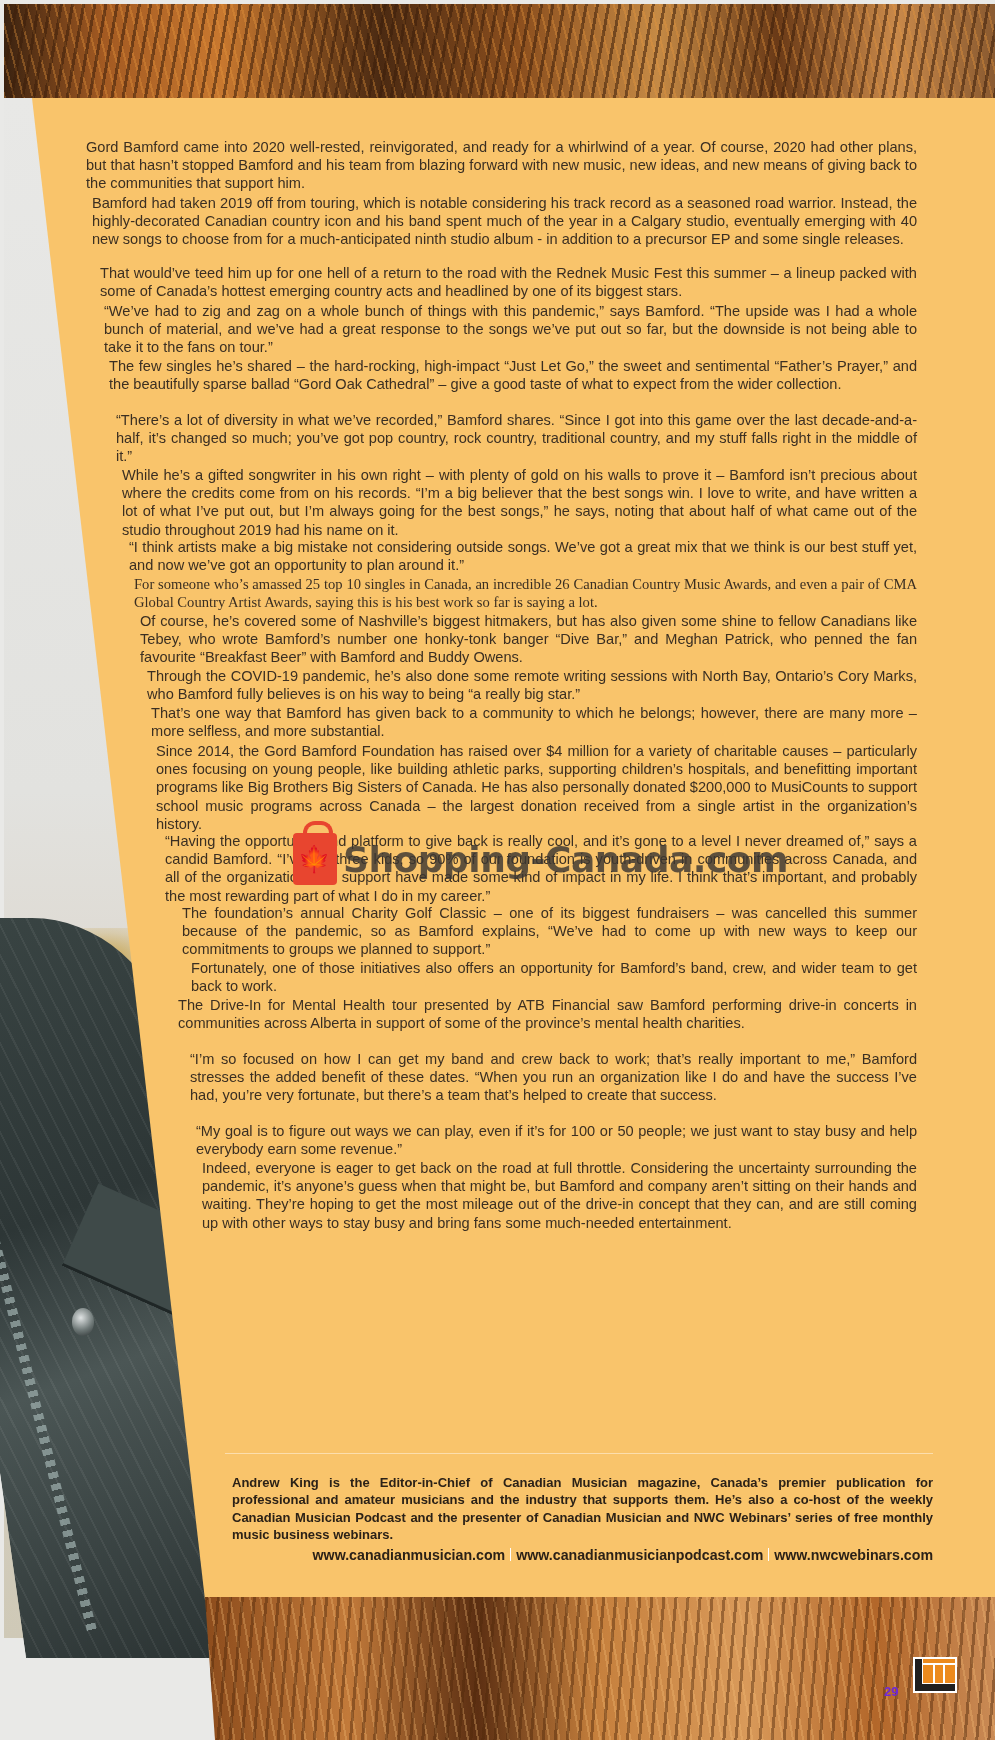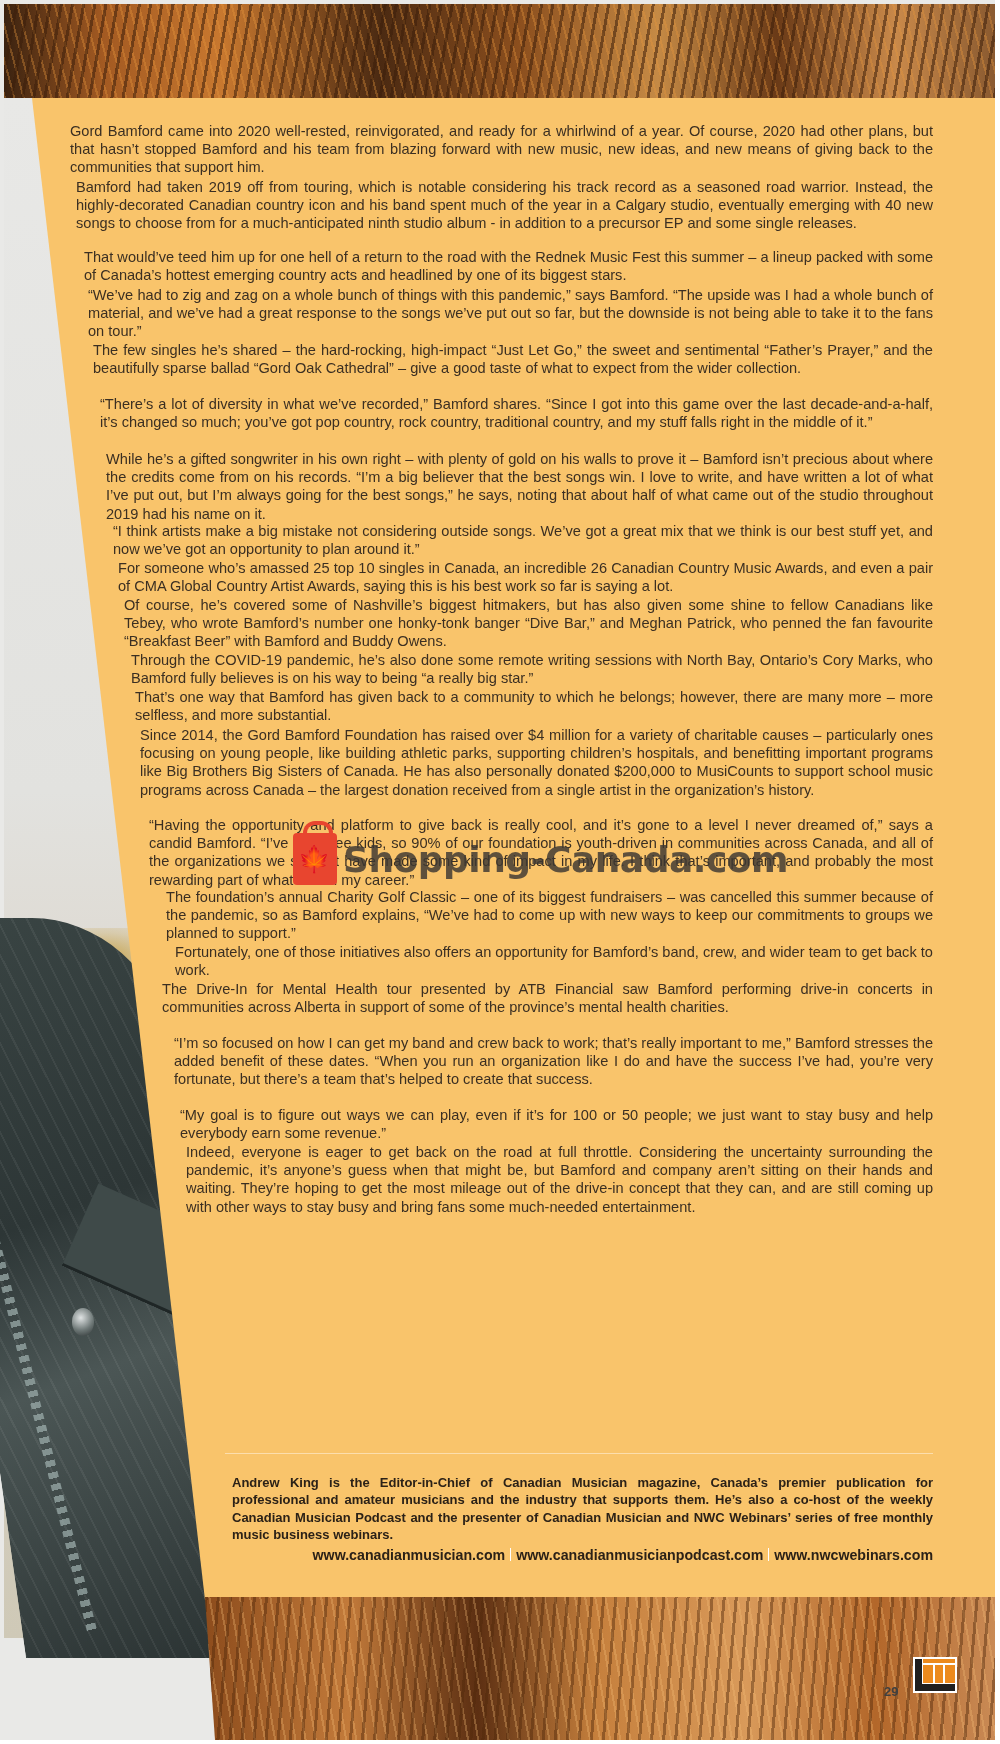--- a/index.html
+++ b/index.html
@@ -68,21 +68,21 @@
       linear-gradient(90deg, #8a4a1b 20%, #c27a3a 35%, #5c2f12 48%, #c6803d 60%, #d99a5a 75%, #b3672a 88%, #c98a55 100%);
   }
 
   
   .article {
     position: absolute; left: 0; top: 98px; width: 995px; height: 1502px;
   }
   .para {
     position: absolute; right: 62px;
     font-size: 14.6px; line-height: 18.2px; color: #3b2f22;
-    text-align: justify; margin: 0;
+    text-align: justify; margin: 16px;
   }
   .bio {
     position: absolute; left: 232px; right: 62px; top: 1376px;
     font-size: 13px; line-height: 17.4px; font-weight: bold; color: #2b2117;
     text-align: justify; margin: 0;
   }
   .bio-divider {
     position: absolute; left: 225px; right: 62px; top: 1355px; height: 1px;
     background: rgba(255,255,255,0.45);
   }
@@ -104,21 +104,21 @@
     content: ""; position: absolute; top: -12px; left: 10px; width: 22px; height: 16px;
     border: 4px solid #e8452f; border-bottom: none; border-radius: 12px 12px 0 0;
   }
   .watermark .wm-text {
     font-size: 36px; font-weight: bold; color: rgba(60,55,50,0.82); letter-spacing: -0.5px;
     font-family: "DejaVu Sans", sans-serif;
   }
 
   
   .page-num {
-    position: absolute; left: 884px; top: 1684px; font-size: 13px; font-weight: bold; color: #404040;
+    position: absolute; left: 884px; top: 1684px; font-size: 13px; font-weight: bold; color: #6d28d9;
   }
   .logo {
     position: absolute; left: 913px; top: 1657px; width: 40px; height: 32px;
     background: #fff; padding: 2px; box-sizing: content-box;
   }
   .logo .bar-left { position: absolute; left: 2px; top: 2px; width: 7px; height: 32px; background: #1f1f1f; }
   .logo .bar-bottom { position: absolute; left: 2px; top: 27px; width: 40px; height: 7px; background: #1f1f1f; }
   .logo .block { position: absolute; left: 10px; top: 2px; width: 32px; height: 24px; background: #ec8a1d; }
   .logo .block i { position: absolute; top: 4px; width: 1.5px; height: 20px; background: #fff; }
   .logo .block b { position: absolute; left: 0; top: 4px; width: 32px; height: 1.5px; background: #fff; }
@@ -144,21 +144,21 @@
 
   <div class="article">
     <p class="para" style="left: 70px; top: 24px;">Gord Bamford came into 2020 well-rested, reinvigorated, and ready for a whirlwind of a year. Of course, 2020 had other plans, but that hasn’t stopped Bamford and his team from blazing forward with new music, new ideas, and new means of giving back to the communities that support him.</p>
     <p class="para" style="left: 76px; top: 80px;">Bamford had taken 2019 off from touring, which is notable considering his track record as a seasoned road warrior. Instead, the highly-decorated Canadian country icon and his band spent much of the year in a Calgary studio, eventually emerging with 40 new songs to choose from for a much-anticipated ninth studio album - in addition to a precursor EP and some single releases.</p>
     <p class="para" style="left: 84px; top: 150px;">That would’ve teed him up for one hell of a return to the road with the Rednek Music Fest this summer – a lineup packed with some of Canada’s hottest emerging country acts and headlined by one of its biggest stars.</p>
     <p class="para" style="left: 88px; top: 188px;">“We’ve had to zig and zag on a whole bunch of things with this pandemic,” says Bamford. “The upside was I had a whole bunch of material, and we’ve had a great response to the songs we’ve put out so far, but the downside is not being able to take it to the fans on tour.”</p>
     <p class="para" style="left: 93px; top: 243px;">The few singles he’s shared – the hard-rocking, high-impact “Just Let Go,” the sweet and sentimental “Father’s Prayer,” and the beautifully sparse ballad “Gord Oak Cathedral” – give a good taste of what to expect from the wider collection.</p>
     <p class="para" style="left: 100px; top: 297px;">“There’s a lot of diversity in what we’ve recorded,” Bamford shares. “Since I got into this game over the last decade-and-a-half, it’s changed so much; you’ve got pop country, rock country, traditional country, and my stuff falls right in the middle of it.”</p>
     <p class="para" style="left: 106px; top: 352px;">While he’s a gifted songwriter in his own right – with plenty of gold on his walls to prove it – Bamford isn’t precious about where the credits come from on his records. “I’m a big believer that the best songs win. I love to write, and have written a lot of what I’ve put out, but I’m always going for the best songs,” he says, noting that about half of what came out of the studio throughout 2019 had his name on it.</p>
     <p class="para" style="left: 113px; top: 424px;">“I think artists make a big mistake not considering outside songs. We’ve got a great mix that we think is our best stuff yet, and now we’ve got an opportunity to plan around it.”</p>
-    <p class="para" style="left: 118px; top: 461px;">For someone who’s amassed 25 top 10 singles in Canada, an incredible 26 Canadian Country Music Awards, and even a pair of CMA Global Country Artist Awards, saying this is his best work so far is saying a lot.</p>
+    <p class="para" style="left: 118px; top: 461px; font-family: Liberation Serif, serif;">For someone who’s amassed 25 top 10 singles in Canada, an incredible 26 Canadian Country Music Awards, and even a pair of CMA Global Country Artist Awards, saying this is his best work so far is saying a lot.</p>
     <p class="para" style="left: 124px; top: 498px;">Of course, he’s covered some of Nashville’s biggest hitmakers, but has also given some shine to fellow Canadians like Tebey, who wrote Bamford’s number one honky-tonk banger “Dive Bar,” and Meghan Patrick, who penned the fan favourite “Breakfast Beer” with Bamford and Buddy Owens.</p>
     <p class="para" style="left: 131px; top: 553px;">Through the COVID-19 pandemic, he’s also done some remote writing sessions with North Bay, Ontario’s Cory Marks, who Bamford fully believes is on his way to being “a really big star.”</p>
     <p class="para" style="left: 135px; top: 590px;">That’s one way that Bamford has given back to a community to which he belongs; however, there are many more – more selfless, and more substantial.</p>
     <p class="para" style="left: 140px; top: 628px;">Since 2014, the Gord Bamford Foundation has raised over $4 million for a variety of charitable causes – particularly ones focusing on young people, like building athletic parks, supporting children’s hospitals, and benefitting important programs like Big Brothers Big Sisters of Canada. He has also personally donated $200,000 to MusiCounts to support school music programs across Canada – the largest donation received from a single artist in the organization’s history.</p>
     <p class="para" style="left: 149px; top: 718px;">“Having the opportunity and platform to give back is really cool, and it’s gone to a level I never dreamed of,” says a candid Bamford. “I’ve got three kids, so 90% of our foundation is youth-driven in communities across Canada, and all of the organizations we support have made some kind of impact in my life. I think that’s important, and probably the most rewarding part of what I do in my career.”</p>
     <p class="para" style="left: 166px; top: 790px;">The foundation’s annual Charity Golf Classic – one of its biggest fundraisers – was cancelled this summer because of the pandemic, so as Bamford explains, “We’ve had to come up with new ways to keep our commitments to groups we planned to support.”</p>
     <p class="para" style="left: 175px; top: 845px;">Fortunately, one of those initiatives also offers an opportunity for Bamford’s band, crew, and wider team to get back to work.</p>
     <p class="para" style="left: 162px; top: 882px;">The Drive-In for Mental Health tour presented by ATB Financial saw Bamford performing drive-in concerts in communities across Alberta in support of some of the province’s mental health charities.</p>
     <p class="para" style="left: 174px; top: 936px;">“I’m so focused on how I can get my band and crew back to work; that’s really important to me,” Bamford stresses the added benefit of these dates. “When you run an organization like I do and have the success I’ve had, you’re very fortunate, but there’s a team that’s helped to create that success.</p>
     <p class="para" style="left: 180px; top: 1008px;">“My goal is to figure out ways we can play, even if it’s for 100 or 50 people; we just want to stay busy and help everybody earn some revenue.”</p>

